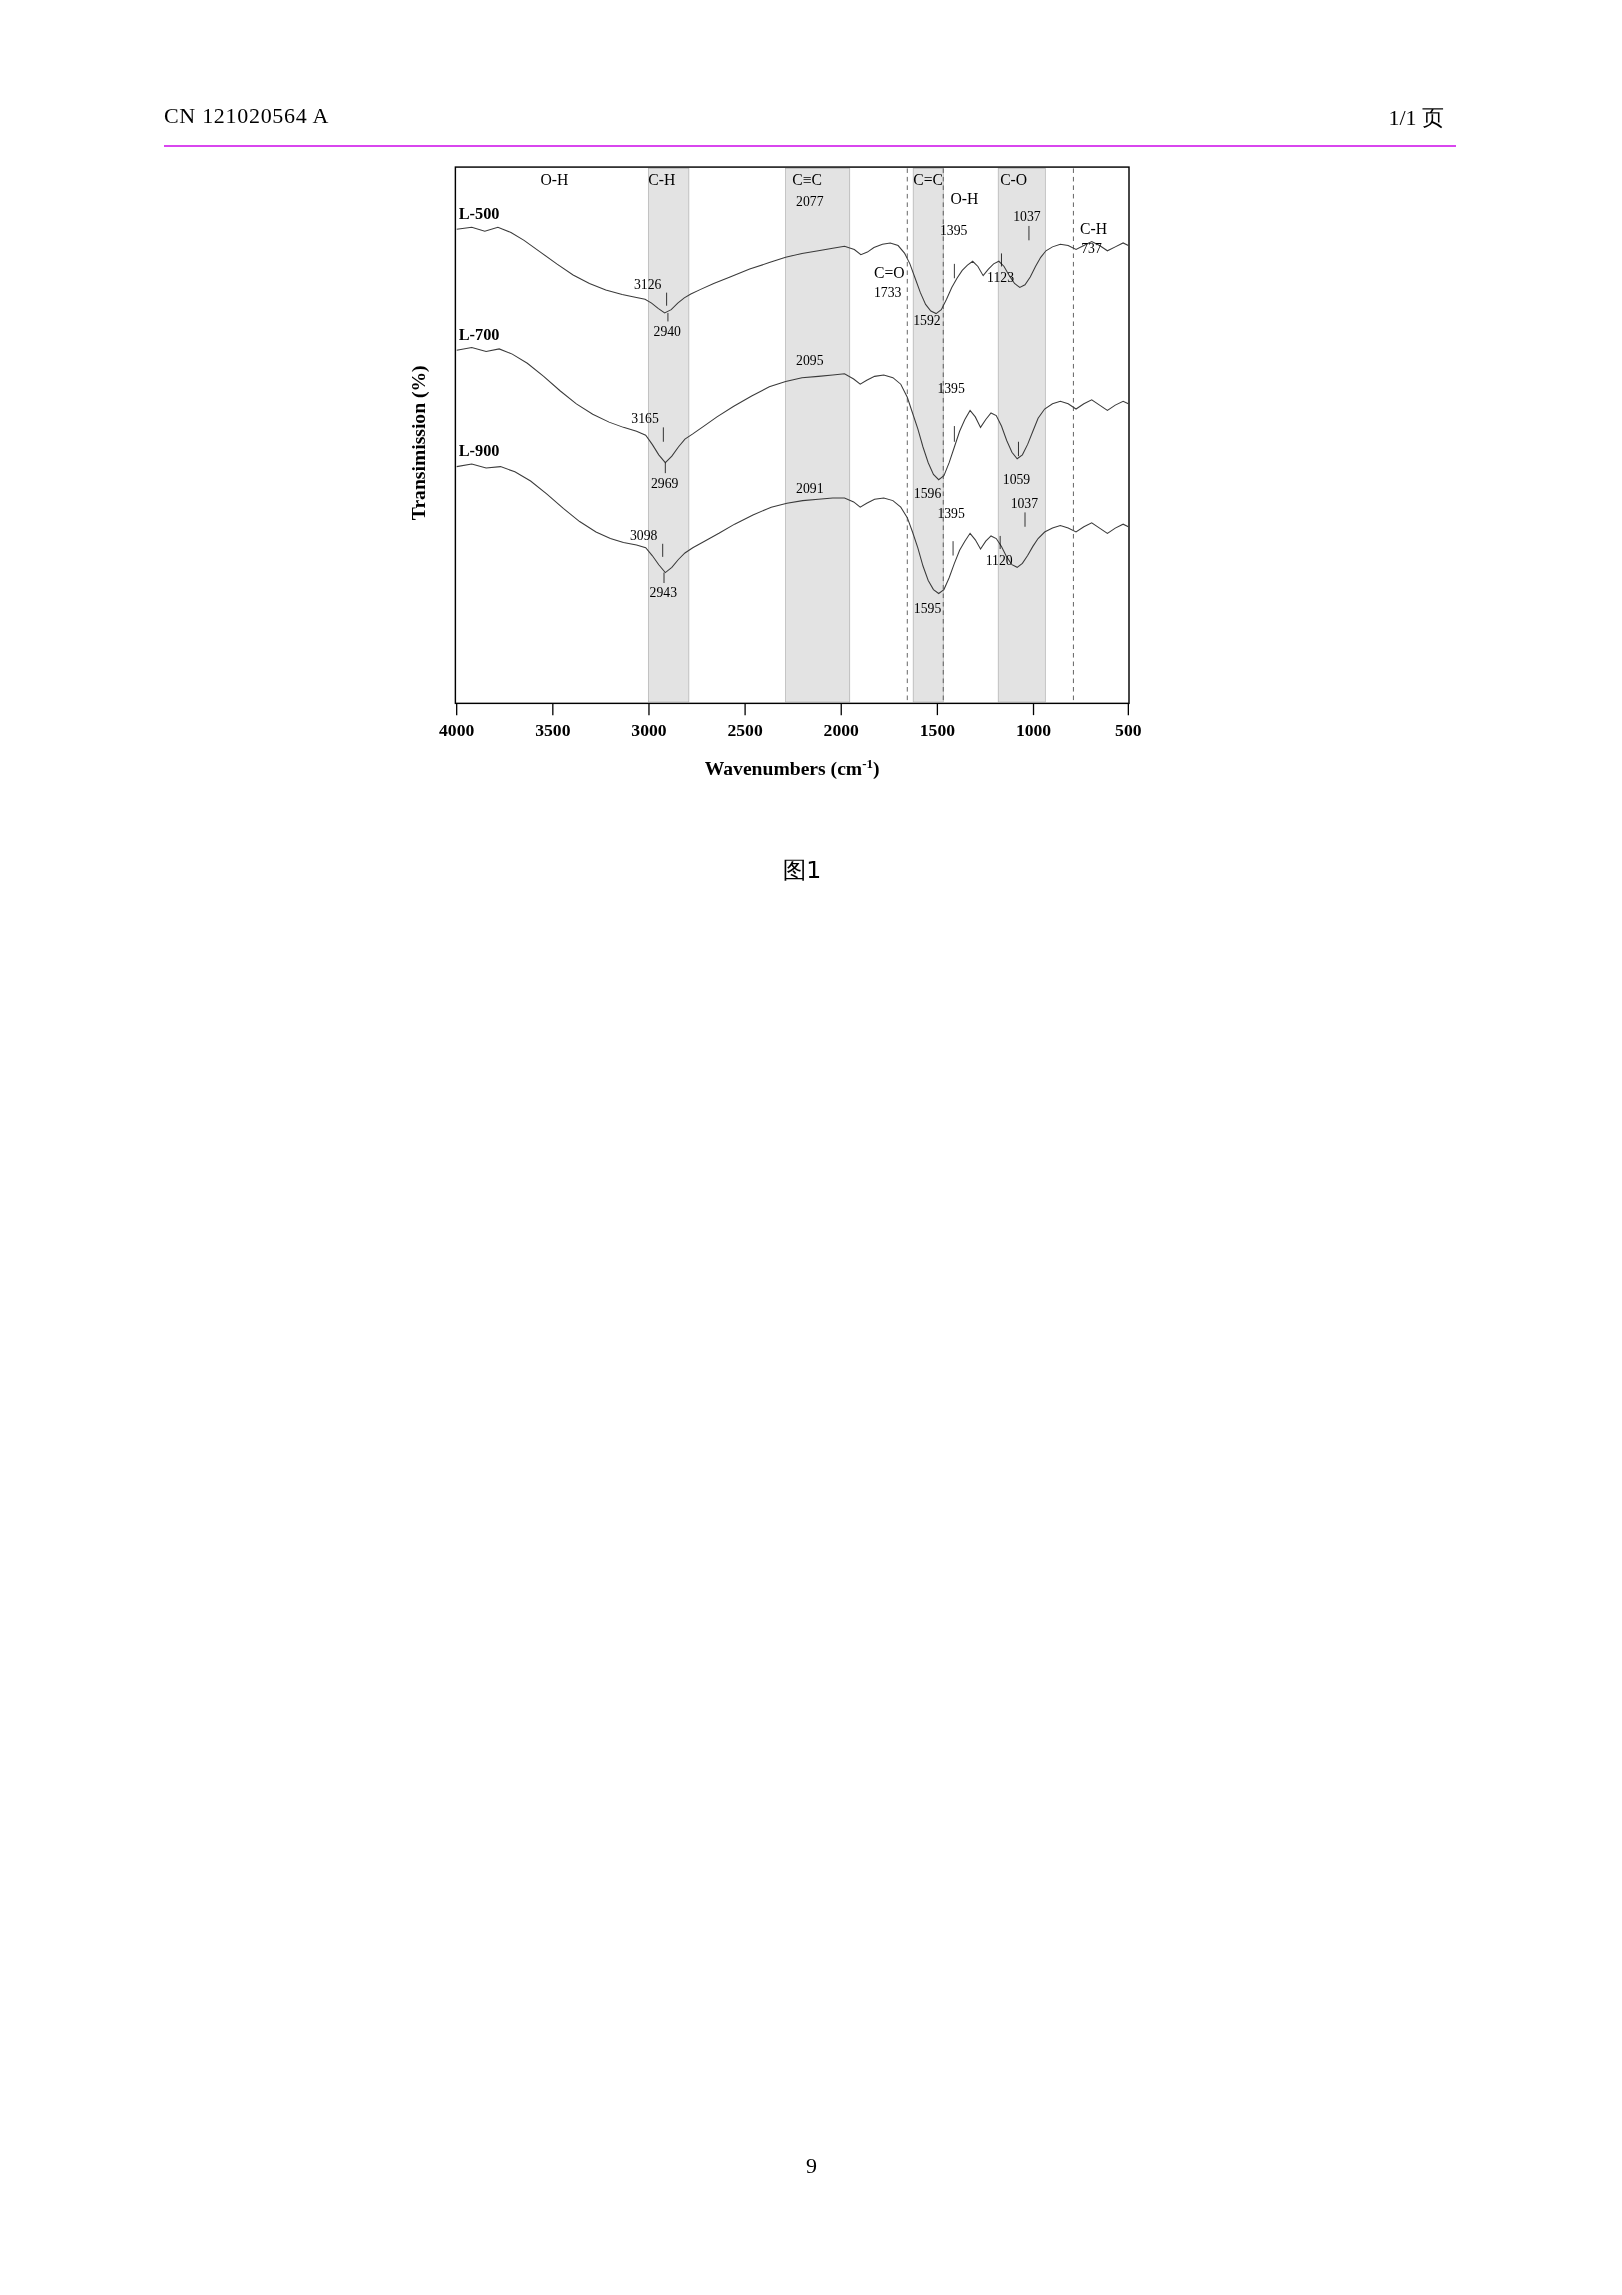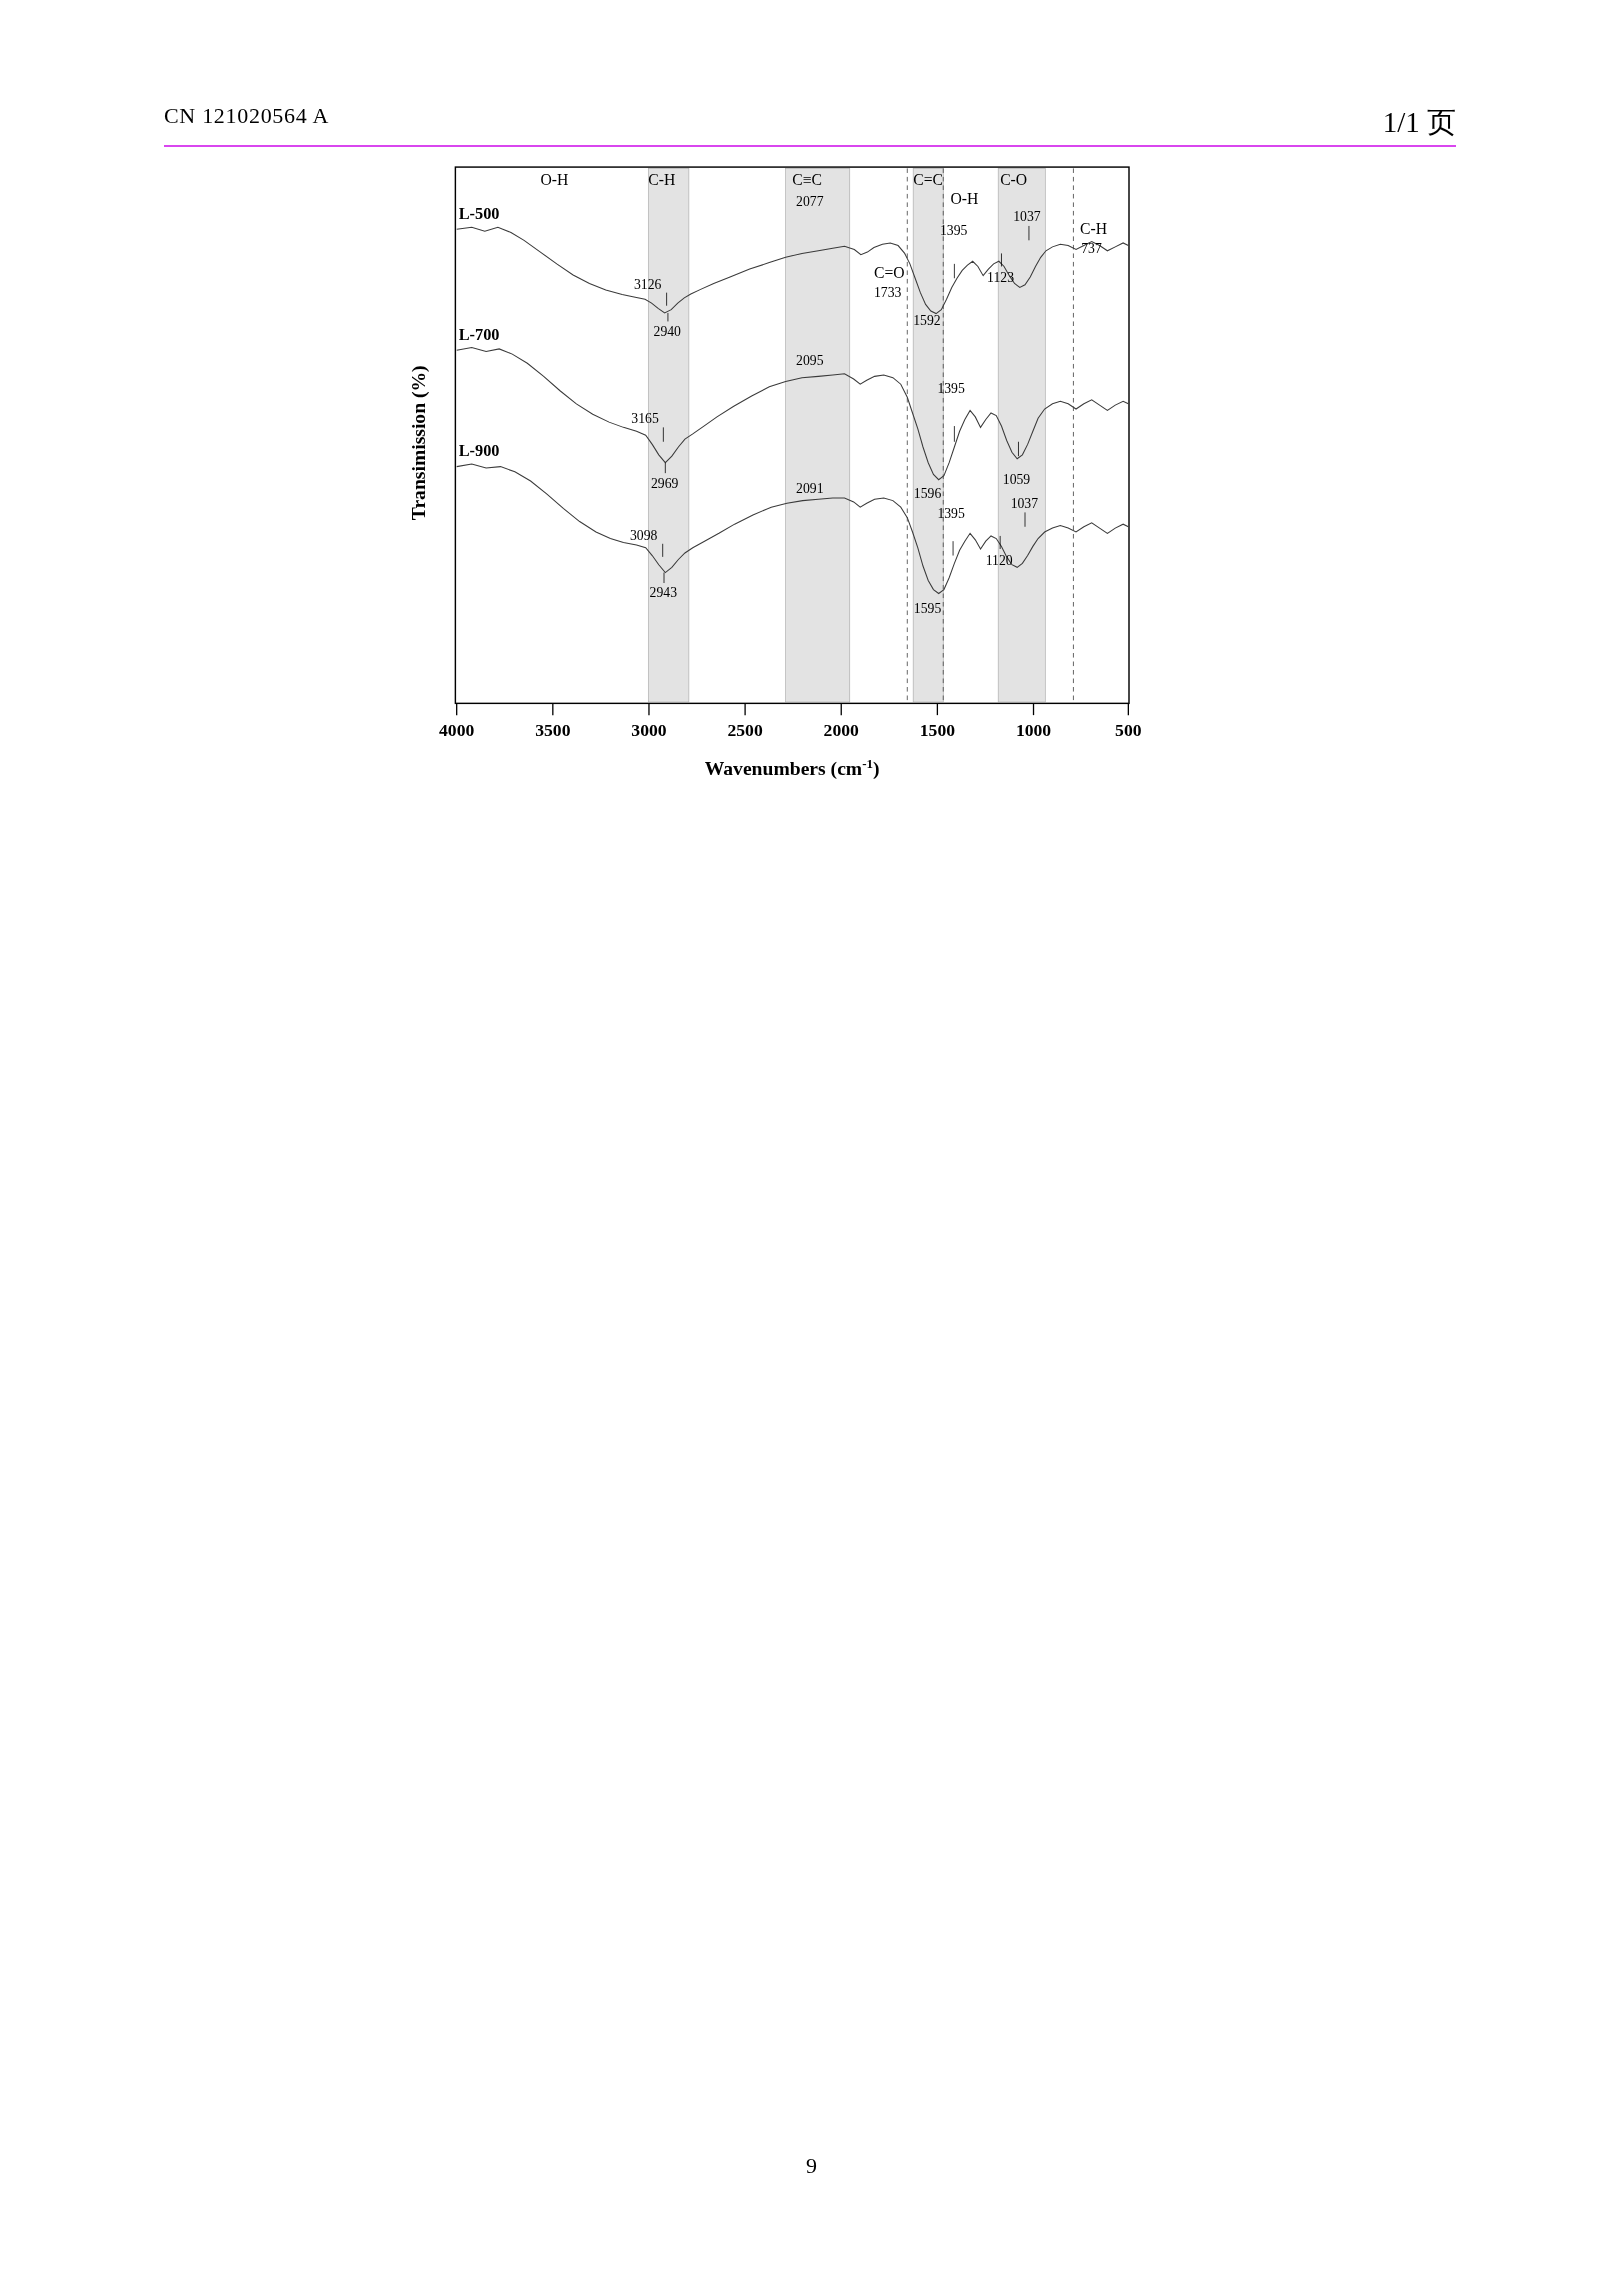--- a/index.html
+++ b/index.html
@@ -36,23 +36,23 @@
     right: 0;
     top: 1.3px;
     text-align: center;
     font-size: 26px;
     font-weight: bold;
     letter-spacing: 11.8px;
     font-family: "DejaVu Sans", sans-serif;
   }
   .header-right {
     position: absolute;
-    right: 0;
+    right: 12px;
     top: 5.2px;
-    font-size: 29px;
+    font-size: 22px;
     font-family: "Liberation Serif", serif;
   }
 
   
   .figure-wrap {
     position: absolute;
     left: 393px;
     top: 154px;
     width: 818px;
     height: 654px;
@@ -243,16 +243,17 @@
         <tspan>Wavenumbers (cm</tspan><tspan baseline-shift="super" font-size="20">-1</tspan><tspan>)</tspan>
       </text>
     </g>
 
     <g>
       <text class="axtitle" x="0" y="0" transform="translate(48,560) rotate(-90)">Transimission (%)</text>
     </g>
 
   </svg>
 
+  <div class="figure-caption">图1</div>
 </div>
 
 <div class="page-number">9</div>
 
 
 </body></html>

